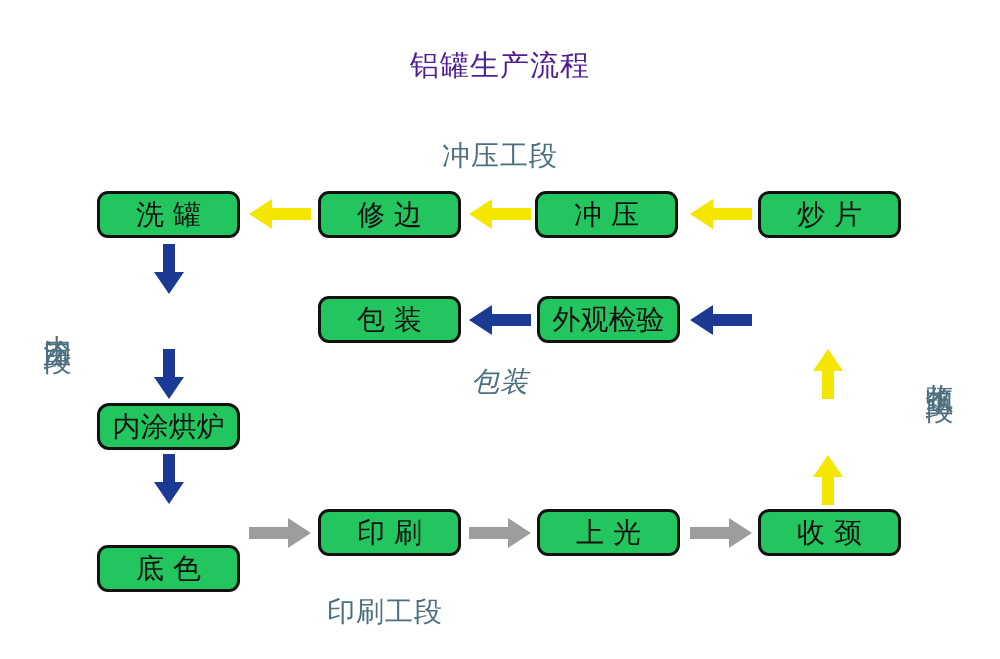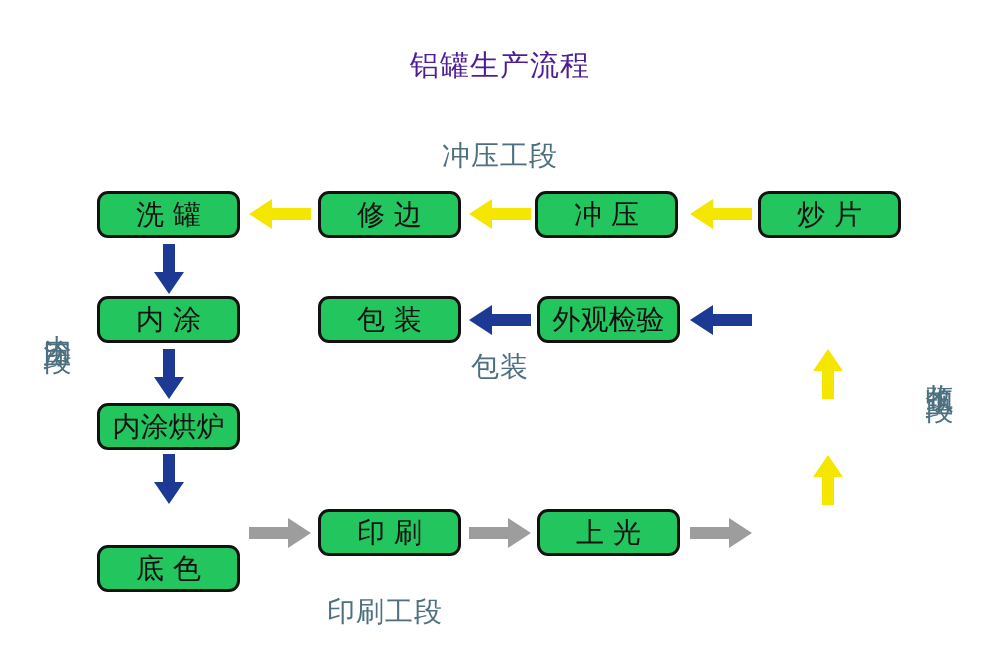--- a/index.html
+++ b/index.html
@@ -20,39 +20,39 @@
   .fill-gray{fill:#9d9d9d;}
 </style>
 </head>
 <body>
 
 <div class="canvas">
 
   <div class="title">铝罐生产流程</div>
 
   <div class="seclabel center" style="top:137px;">冲压工段</div>
-  <div class="seclabel center" style="top:348px;">包装</div>
+  <div class="seclabel center" style="top:363px;font-style:italic;">包装</div>
   <div class="seclabel" style="left:327px;top:576px;margin-top:17px;">印刷工段</div>
   <div class="seclabel vert" style="left:38px;top:313px;">内涂工段</div>
   <div class="seclabel vert" style="left:920px;top:362px;">收颈工段</div>
 
   <div class="pbox" style="left:97px;top:191px;">洗 罐</div>
   <div class="pbox" style="left:318px;top:191px;">修 边</div>
   <div class="pbox" style="left:535px;top:191px;">冲 压</div>
   <div class="pbox" style="left:758px;top:191px;">炒 片</div>
 
-  <div class="pbox" style="left:97px;top:296px;">内 涂</div>
   <div class="pbox" style="left:318px;top:296px;text-align:right;">包 装</div>
   <div class="pbox" style="left:537px;top:296px;">外观检验</div>
 
-  <div class="pbox" style="left:97px;top:403px;">内涂烘炉</div>
+  <div class="pbox" style="left:97px;top:403px;border-radius:12px;">内涂烘炉</div>
 
   <div class="pbox" style="left:97px;top:509px;margin-top:36px;">底 色</div>
   <div class="pbox" style="left:318px;top:509px;">印 刷</div>
   <div class="pbox" style="left:537px;top:509px;">上 光</div>
+  <div class="pbox" style="left:758px;top:509px;">收 颈</div>
 
   <svg class="arrow" style="left:249px;top:199px;" width="62" height="30" viewBox="0 0 62 30">
     <polygon class="fill-yellow" points="0,15 23,0 23,9 62,9 62,21 23,21 23,30"></polygon>
     </svg>
   <svg class="arrow" style="left:469px;top:199px;" width="62" height="30" viewBox="0 0 62 30">
     <polygon class="fill-yellow" points="0,15 23,0 23,9 62,9 62,21 23,21 23,30"></polygon>
     </svg>
   <svg class="arrow" style="left:690px;top:199px;" width="62" height="30" viewBox="0 0 62 30">
     <polygon class="fill-yellow" points="0,15 23,0 23,9 62,9 62,21 23,21 23,30"></polygon>
     </svg>

